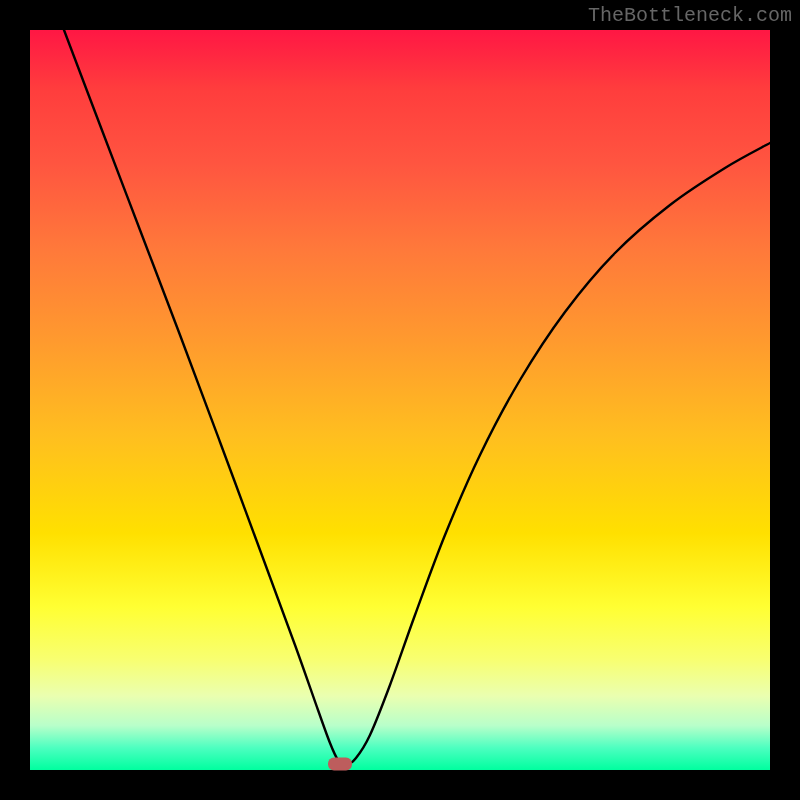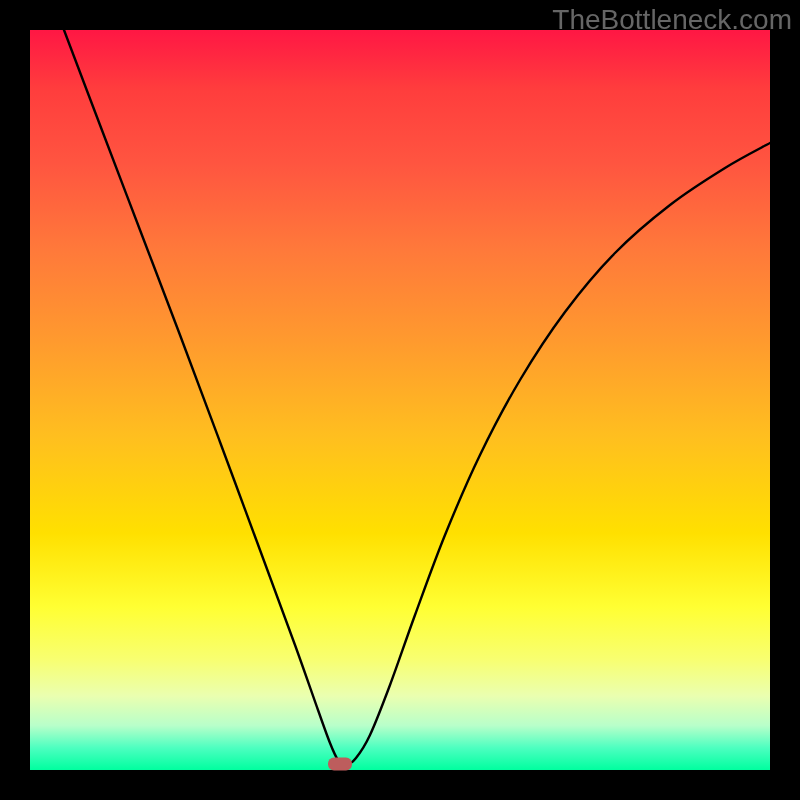--- a/index.html
+++ b/index.html
@@ -9,23 +9,24 @@
     background: #000;
     position: relative;
     font-family: Arial, sans-serif;
     overflow: hidden;
   }
   .watermark {
     position: absolute;
     top: 4px;
     right: 8px;
     color: #666;
-    font-size: 28px;
+    font-size: 20px;
     font-weight: 500;
     z-index: 10;
+    font-family: Liberation Mono, monospace;
   }
   .plot-area {
     position: absolute;
     left: 30px;
     top: 30px;
     width: 740px;
     height: 740px;
     background: linear-gradient(to bottom,
       #ff1744 0%,
       #ff3d3d 8%,

